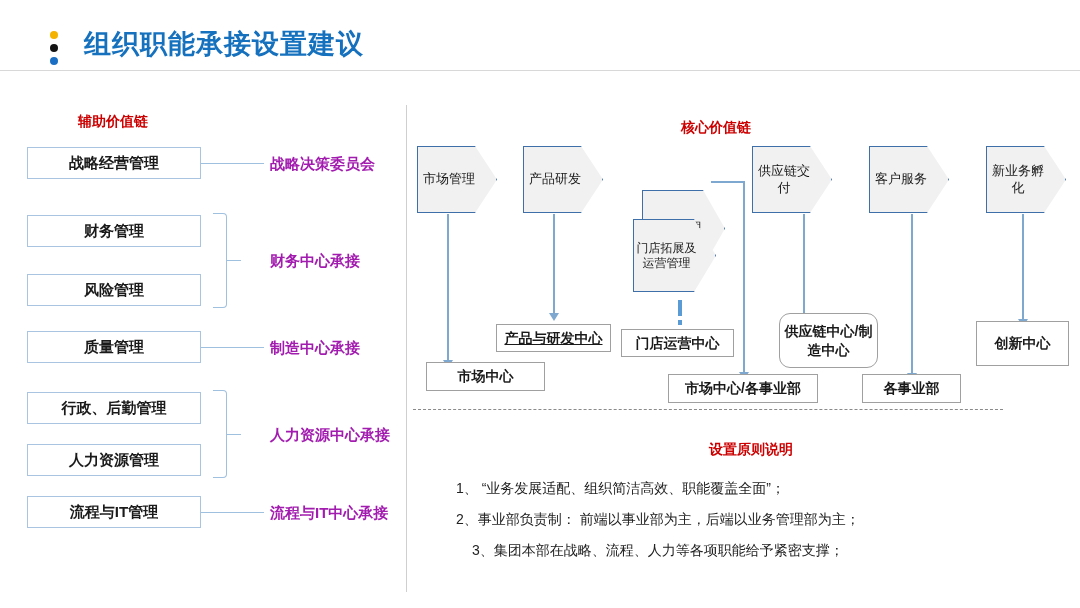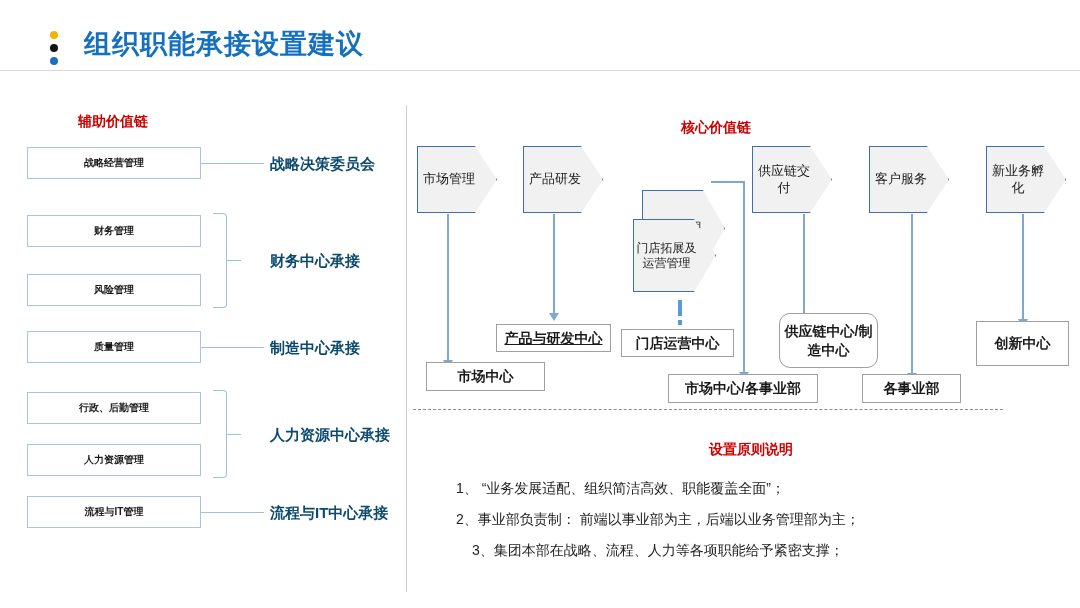--- a/index.html
+++ b/index.html
@@ -44,26 +44,26 @@
     white-space:nowrap;
   }
 
   
   .lbox{
     position:absolute;
     box-sizing:border-box;
     border:1px solid #a9c4e0;
     background:#ffffff;
     display:flex; align-items:center; justify-content:center;
-    font-size:10px; font-weight:bold; color:#1a1a1a;
+    font-size:15px; font-weight:bold; color:#1a1a1a;
     white-space:nowrap;
   }
   .ltag{
     position:absolute;
-    font-size:15px; font-weight:bold; color:#0c4a6e;
+    font-size:15px; font-weight:bold; color:#a21caf;
     white-space:nowrap;
   }
   .lline{
     position:absolute; height:1px; background:#9fc0de;
   }
   
   .brk{
     position:absolute; box-sizing:border-box;
     border:1px solid #9fc0de; border-left:none;
     border-top-right-radius:4px; border-bottom-right-radius:4px;

